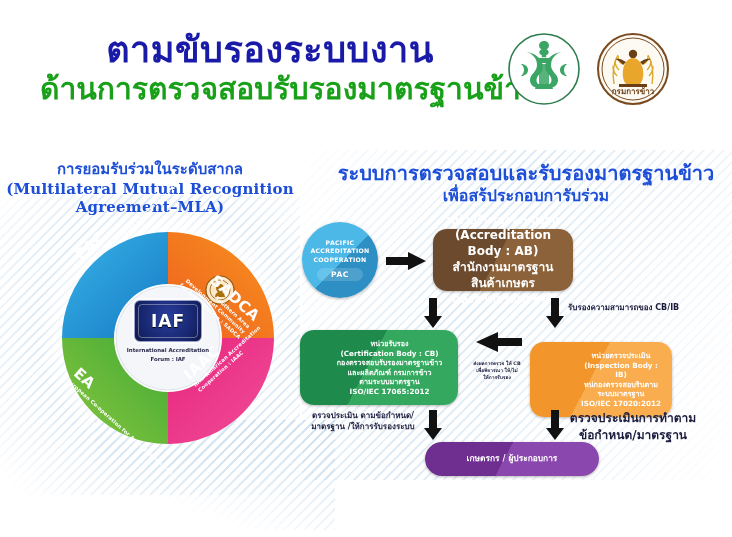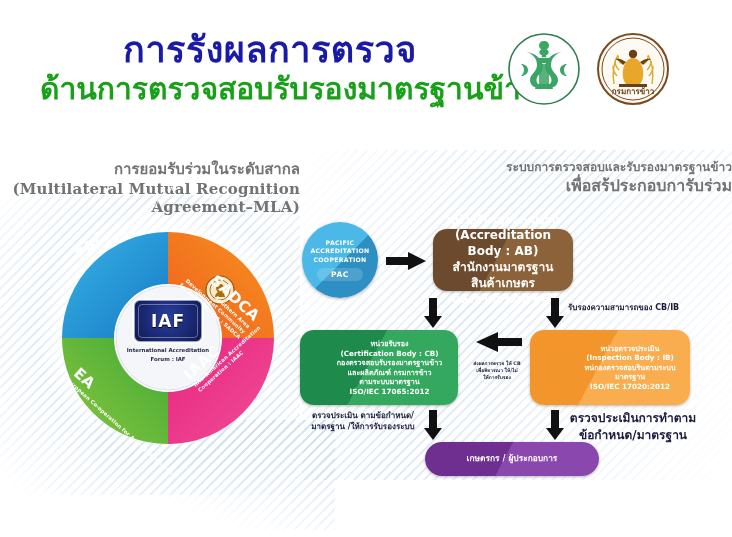--- a/index.html
+++ b/index.html
@@ -51,27 +51,27 @@
     font-size:30px;font-weight:bold;color:#19a019;
     line-height:1.15;margin-top:2px;white-space:nowrap;
   }
 
   .emblem{position:absolute;top:32px;width:74px;height:74px;border-radius:50%;}
   #emblem-moac{left:507px;}
   #emblem-rice{left:596px;}
 
   
   .section-head{
-    position:absolute;text-align:right;color:#737373;font-weight:bold;
+    position:absolute;text-align:center;color:#1d4ed8;font-weight:bold;
   }
   #head-left{left:0px;top:160px;width:300px;}
   #head-left .l1{font-size:15px;line-height:1.25;}
   #head-left .l2{font-size:15px;font-family:"DejaVu Serif","Liberation Serif",serif;letter-spacing:.2px;margin-top:1px;}
   #head-right{left:320px;top:160px;width:412px;}
-  #head-right .l1{font-size:12px;line-height:1.3;}
+  #head-right .l1{font-size:20px;line-height:1.3;}
   #head-right .l2{font-size:16px;line-height:1.3;}
 
   
   #iaf-wheel{position:absolute;left:52px;top:222px;width:232px;height:232px;}
   #iaf-wheel svg{display:block;}
   .quad-label{
     position:absolute;color:#ffffff;font-weight:bold;pointer-events:none;
   }
   .q-abbr{font-size:15px;letter-spacing:.5px;}
   .q-full{font-size:5.2px;line-height:1.35;font-weight:bold;letter-spacing:.2px;}
@@ -136,21 +136,21 @@
   
   #node-cb{
     left:10px;top:120px;width:158px;height:75px;
     background:linear-gradient(118deg,#1e8a4b 0%,#1e8a4b 44%,#34a85f 44%,#34a85f 100%);
     padding-left:29px;
   }
   #node-cb .ln{font-size:7.2px;}
 
   
   #node-ib{
-    left:240px;top:120px;width:160px;height:75px;
+    left:240px;top:132px;width:142px;height:75px;
     background:linear-gradient(118deg,#f2952a 0%,#f2952a 44%,#f9ad4e 44%,#f9ad4e 100%);
     padding-left:48px;
   }
   #node-ib .ln{font-size:7.2px;}
 
   
   #node-farmer{
     left:135px;top:232px;width:174px;height:34px;border-radius:17px;
     background:linear-gradient(118deg,#6f2f91 0%,#6f2f91 46%,#8a47ad 46%,#8a47ad 100%);
   }
@@ -170,21 +170,21 @@
 </head>
 <body>
 
 <div class="hatch" id="hatch-right"></div>
 <div class="hatch" id="hatch-left"></div>
 <div class="hatch" id="hatch-bottom"></div>
 
 <div id="header">
 
   <div id="title-block">
-    <div id="title-main">การรังผลการตรวจ</div>
+    <div id="title-main">ตามขับรองระบบงาน</div>
     <div id="title-sub">ด้านการตรวจสอบรับรองมาตรฐานข้าว</div>
   </div>
 
   <div class="emblem" id="emblem-moac">
     <svg width="74" height="74" viewBox="0 0 74 74">
       <circle cx="37" cy="37" r="35" fill="#ffffff" stroke="#2e7d4f" stroke-width="1.6"></circle>
       <g fill="#3aa564">
         <path d="M37 9c-3 0-5 2-5 4.5 0 2 1.3 3.2 2.6 3.8-1.4.6-2.3 1.6-2.3 3 0 1.6 1.3 2.6 2.6 2.9l-.2 2.1h4.6l-.2-2.1c1.3-.3 2.6-1.3 2.6-2.9 0-1.4-.9-2.4-2.3-3 1.3-.6 2.6-1.8 2.6-3.8C42 11 40 9 37 9z"></path>
         <path d="M31.5 26h11l1.6 5h-14.2z"></path>
         <path d="M32 32h10v20H32z" opacity=".85"></path>

